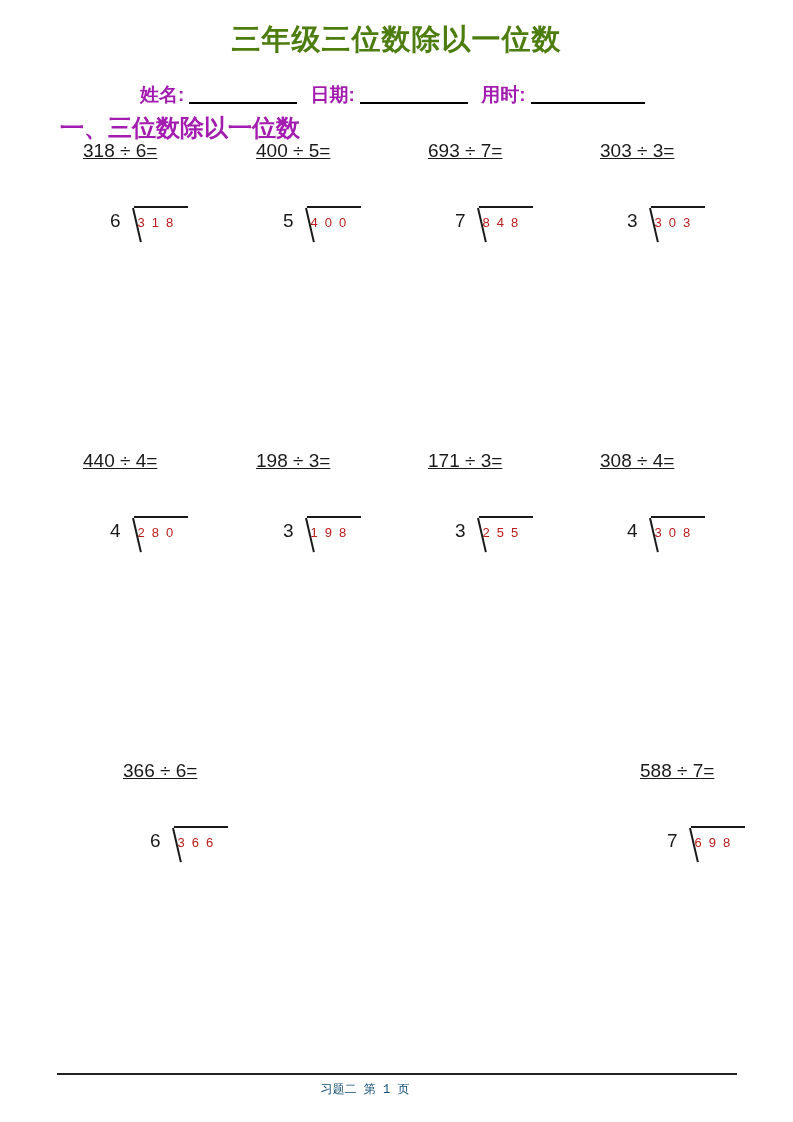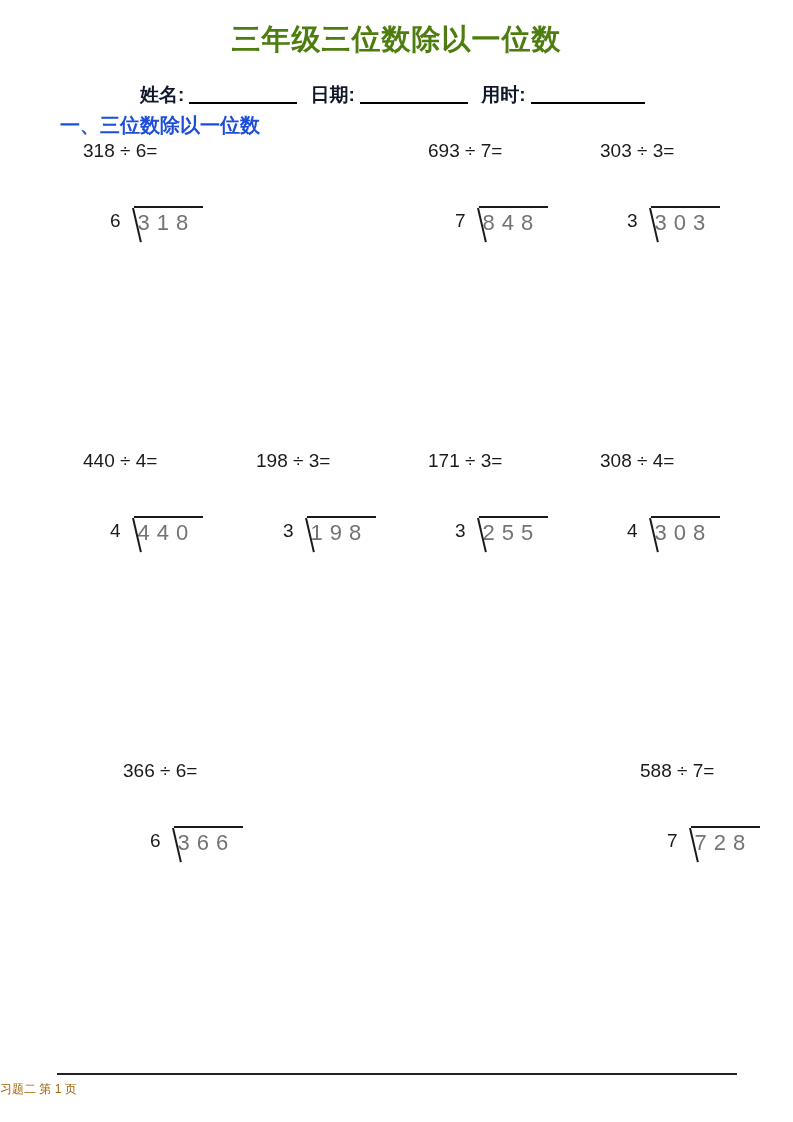--- a/index.html
+++ b/index.html
@@ -7,47 +7,47 @@
     position:relative; width:793px; height:1122px; margin:0 auto;
     background:#ffffff; overflow:hidden;
     font-family:"Liberation Sans", sans-serif; color:#111;
   }
   .title {
     position:absolute; top:20px; left:0; width:100%;
     text-align:center; font-size:29px; font-weight:bold; letter-spacing:1px; color:#4d7c0f;
   }
   .meta {
     position:absolute; top:82px; left:140px; font-size:19px; font-weight:bold;
-    white-space:nowrap; color:#0f172a;
+    white-space:nowrap; color:#a21caf;
   }
   .blank {
     display:inline-block; border-bottom:2px solid #000; height:15px;
     vertical-align:-3px; margin:0 8px 0 5px;
   }
   .blank.w1 { width:108px; } .blank.w2 { width:108px; } .blank.w3 { width:114px; margin-right:0; }
   .section-title {
-    position:absolute; top:112px; left:60px; font-size:20px; font-weight:bold; color:#1d4ed8;text-align:center;
+    position:absolute; top:112px; left:60px; font-size:24px; font-weight:bold; color:#a21caf;text-align:center;
   }
   .prob-row { position:absolute; left:0; width:793px; height:300px; }
   .row-0 { top:140px; } .row-1 { top:450px; } .row-2 { top:760px;margin-left:40px; }
   .cell { position:absolute; top:0; width:174px; height:130px; }
   .c0 { left:83px; } .c1 { left:256px; } .c2 { left:428px; } .c3 { left:600px; }
-  .expr { position:absolute; top:0; left:0; font-size:19px; line-height:22px; color:#1a1a1a; white-space:nowrap; }
+  .expr { position:absolute; top:0; left:0; font-size:19px; line-height:22px; color:#1a1a1a; white-space:nowrap;text-decoration:underline; }
   .bracket { position:absolute; top:66px; left:27px; height:42px; display:flex; align-items:flex-start; }
   .divisor { font-size:19px; line-height:22px; padding-top:4px; margin-right:13px; color:#1a1a1a; }
   .vinc { position:relative; border-top:2px solid #1a1a1a; padding:4px 8px 0 4px; }
-  .dividend { font-size:22px; line-height:22px; letter-spacing:7px; color:#737373; white-space:nowrap; }
+  .dividend { font-size:13px; line-height:22px; letter-spacing:7px; color:#b91c1c; white-space:nowrap; }
   .slash {
     position:absolute; left:-2px; top:0; width:2px; height:35px; background:#1a1a1a;
     transform-origin:50% 0; transform:rotate(-13deg);
   }
   .footer-rule { position:absolute; top:1073px; left:57px; width:680px; height:2px; background:#222; }
   .footer-text {
-    position:absolute; top:1081px; left:0; width:730px; text-align:left;
-    font-size:12px; color:#a16207;
+    position:absolute; top:1081px; left:0; width:730px; text-align:center;
+    font-size:12px; color:#0c4a6e;font-family:Liberation Mono, monospace;
   }
 </style>
 </head>
 <body>
 
 <div class="page">
 
   <div class="title">三年级三位数除以一位数</div>
 
   <div class="meta">
@@ -59,20 +59,27 @@
   <div class="section-title">一、三位数除以一位数</div>
 
   <div class="prob-row row-0">
     <div class="cell c0">
       <div class="expr">318 ÷ 6=</div>
       <div class="bracket">
         <span class="divisor">6</span>
         <span class="vinc"><span class="slash"></span><span class="dividend">318</span></span>
       </div>
     </div>
+    <div class="cell c1">
+      <div class="expr">400 ÷ 5=</div>
+      <div class="bracket">
+        <span class="divisor">5</span>
+        <span class="vinc"><span class="slash"></span><span class="dividend">400</span></span>
+      </div>
+    </div>
     <div class="cell c2">
       <div class="expr">693 ÷ 7=</div>
       <div class="bracket">
         <span class="divisor">7</span>
         <span class="vinc"><span class="slash"></span><span class="dividend">848</span></span>
       </div>
     </div>
     <div class="cell c3">
       <div class="expr">303 ÷ 3=</div>
       <div class="bracket">
@@ -80,21 +87,21 @@
         <span class="vinc"><span class="slash"></span><span class="dividend">303</span></span>
       </div>
     </div>
   </div>
 
   <div class="prob-row row-1">
     <div class="cell c0">
       <div class="expr">440 ÷ 4=</div>
       <div class="bracket">
         <span class="divisor">4</span>
-        <span class="vinc"><span class="slash"></span><span class="dividend">440</span></span>
+        <span class="vinc"><span class="slash"></span><span class="dividend">280</span></span>
       </div>
     </div>
     <div class="cell c1">
       <div class="expr">198 ÷ 3=</div>
       <div class="bracket">
         <span class="divisor">3</span>
         <span class="vinc"><span class="slash"></span><span class="dividend">198</span></span>
       </div>
     </div>
     <div class="cell c2">
@@ -118,21 +125,21 @@
       <div class="expr">366 ÷ 6=</div>
       <div class="bracket">
         <span class="divisor">6</span>
         <span class="vinc"><span class="slash"></span><span class="dividend">366</span></span>
       </div>
     </div>
     <div class="cell c3">
       <div class="expr">588 ÷ 7=</div>
       <div class="bracket">
         <span class="divisor">7</span>
-        <span class="vinc"><span class="slash"></span><span class="dividend">728</span></span>
+        <span class="vinc"><span class="slash"></span><span class="dividend">698</span></span>
       </div>
     </div>
   </div>
 
   <div class="footer-rule"></div>
   <div class="footer-text">习题二 第 1 页</div>
 
 </div>
 
 </body></html>

